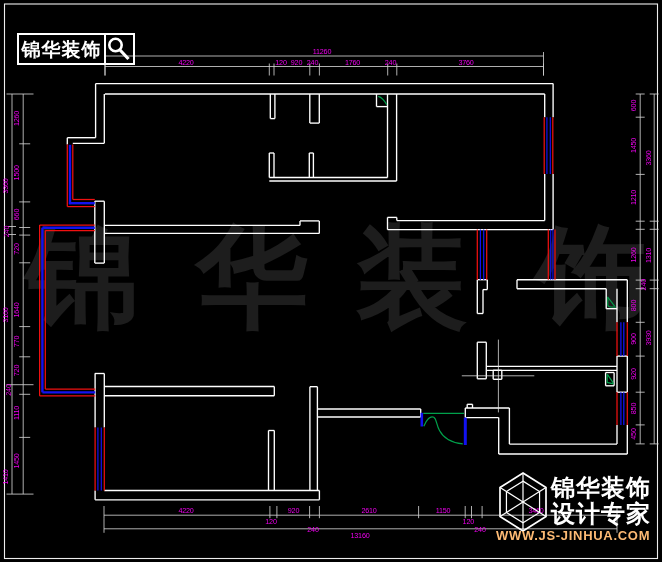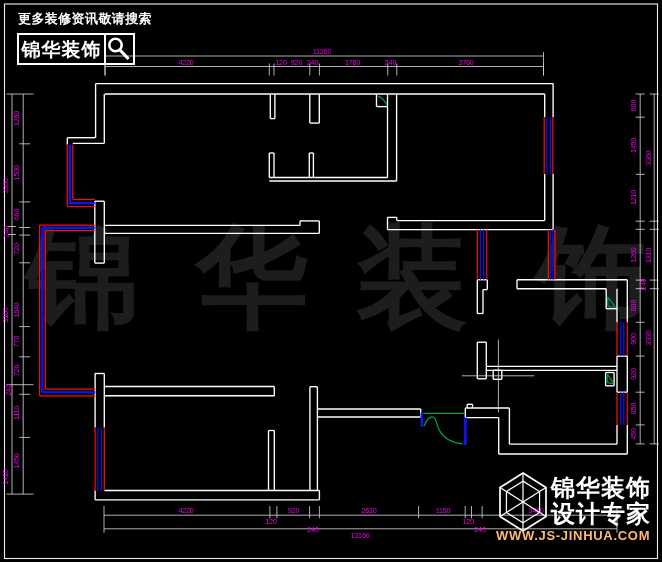--- a/index.html
+++ b/index.html
@@ -323,21 +323,20 @@
       </g>
   </svg>
 
   <div id="wm">
       <div class="wm-char" style="font-size: 112px; left: 26px; top: 221px;">锦</div>
       <div class="wm-char" style="font-size: 112px; left: 196px; top: 221px;">华</div>
       <div class="wm-char" style="font-size: 112px; left: 356px; top: 221px;">装</div>
       <div class="wm-char" style="font-size: 112px; left: 536px; top: 221px;">饰</div>
     </div>
 
-  <div id="tagline">更多装修资讯敬请搜索</div>
 
   <div id="brandbox">
     <div id="brandbox-name">锦华装饰</div>
     <div id="brandbox-divider"></div>
     <div id="brandbox-mag">
       <svg width="27" height="28" viewBox="0 0 27 28">
         <circle cx="9.5" cy="10" r="6.2" fill="none" stroke="#ffffff" stroke-width="2.6"></circle>
         <line x1="14" y1="15" x2="22.5" y2="24" stroke="#ffffff" stroke-width="3.2"></line>
       </svg>
     </div>

